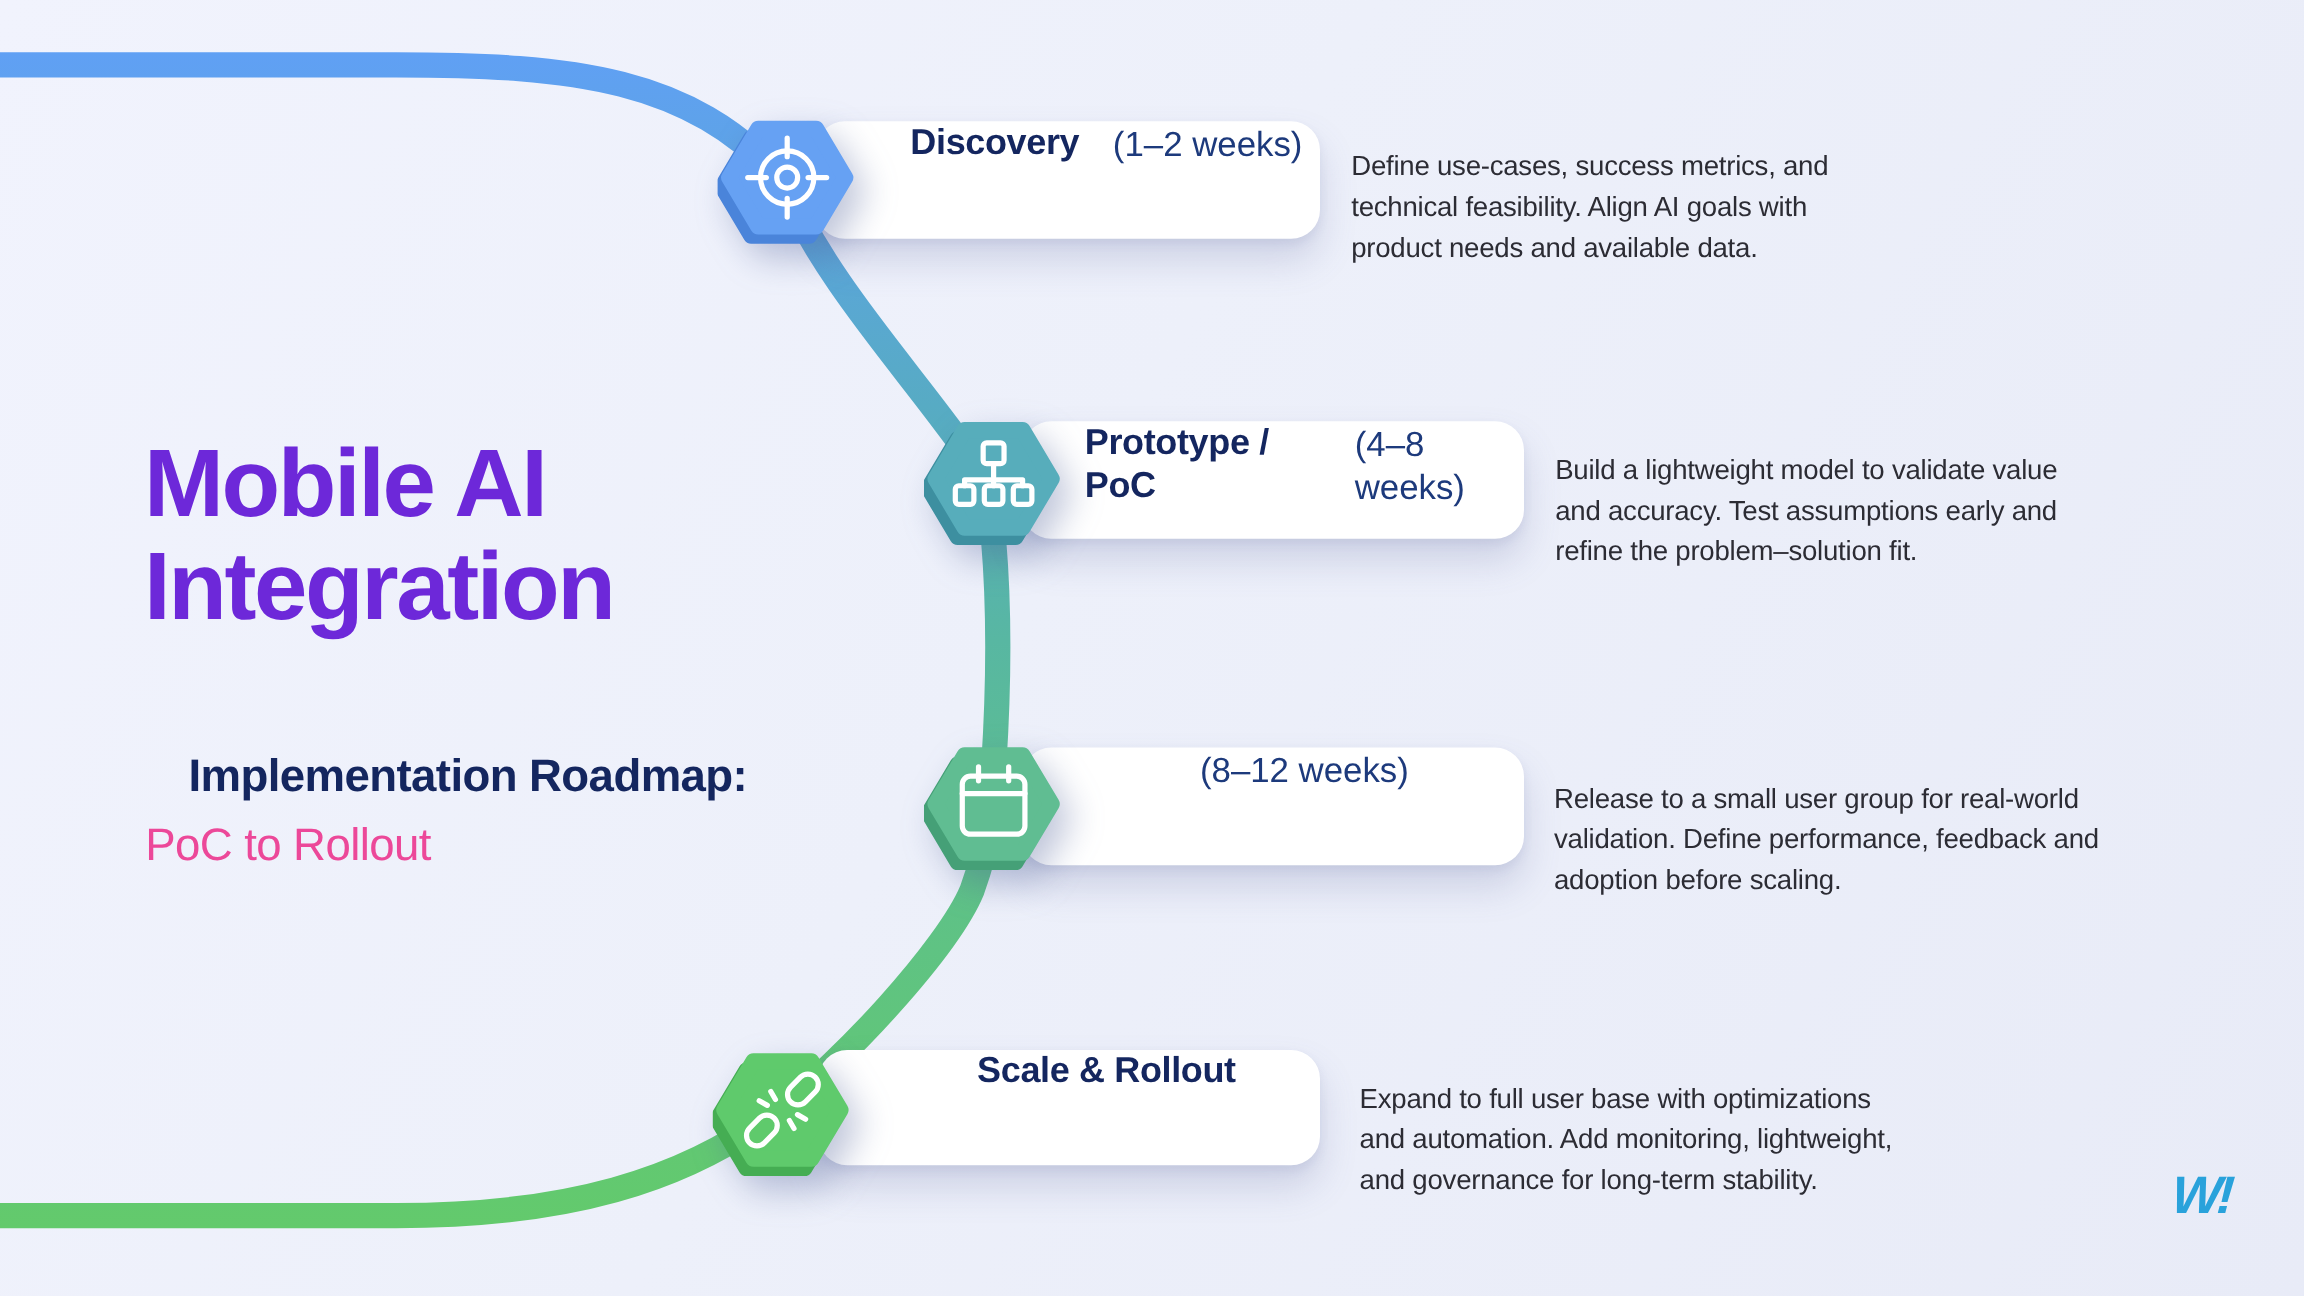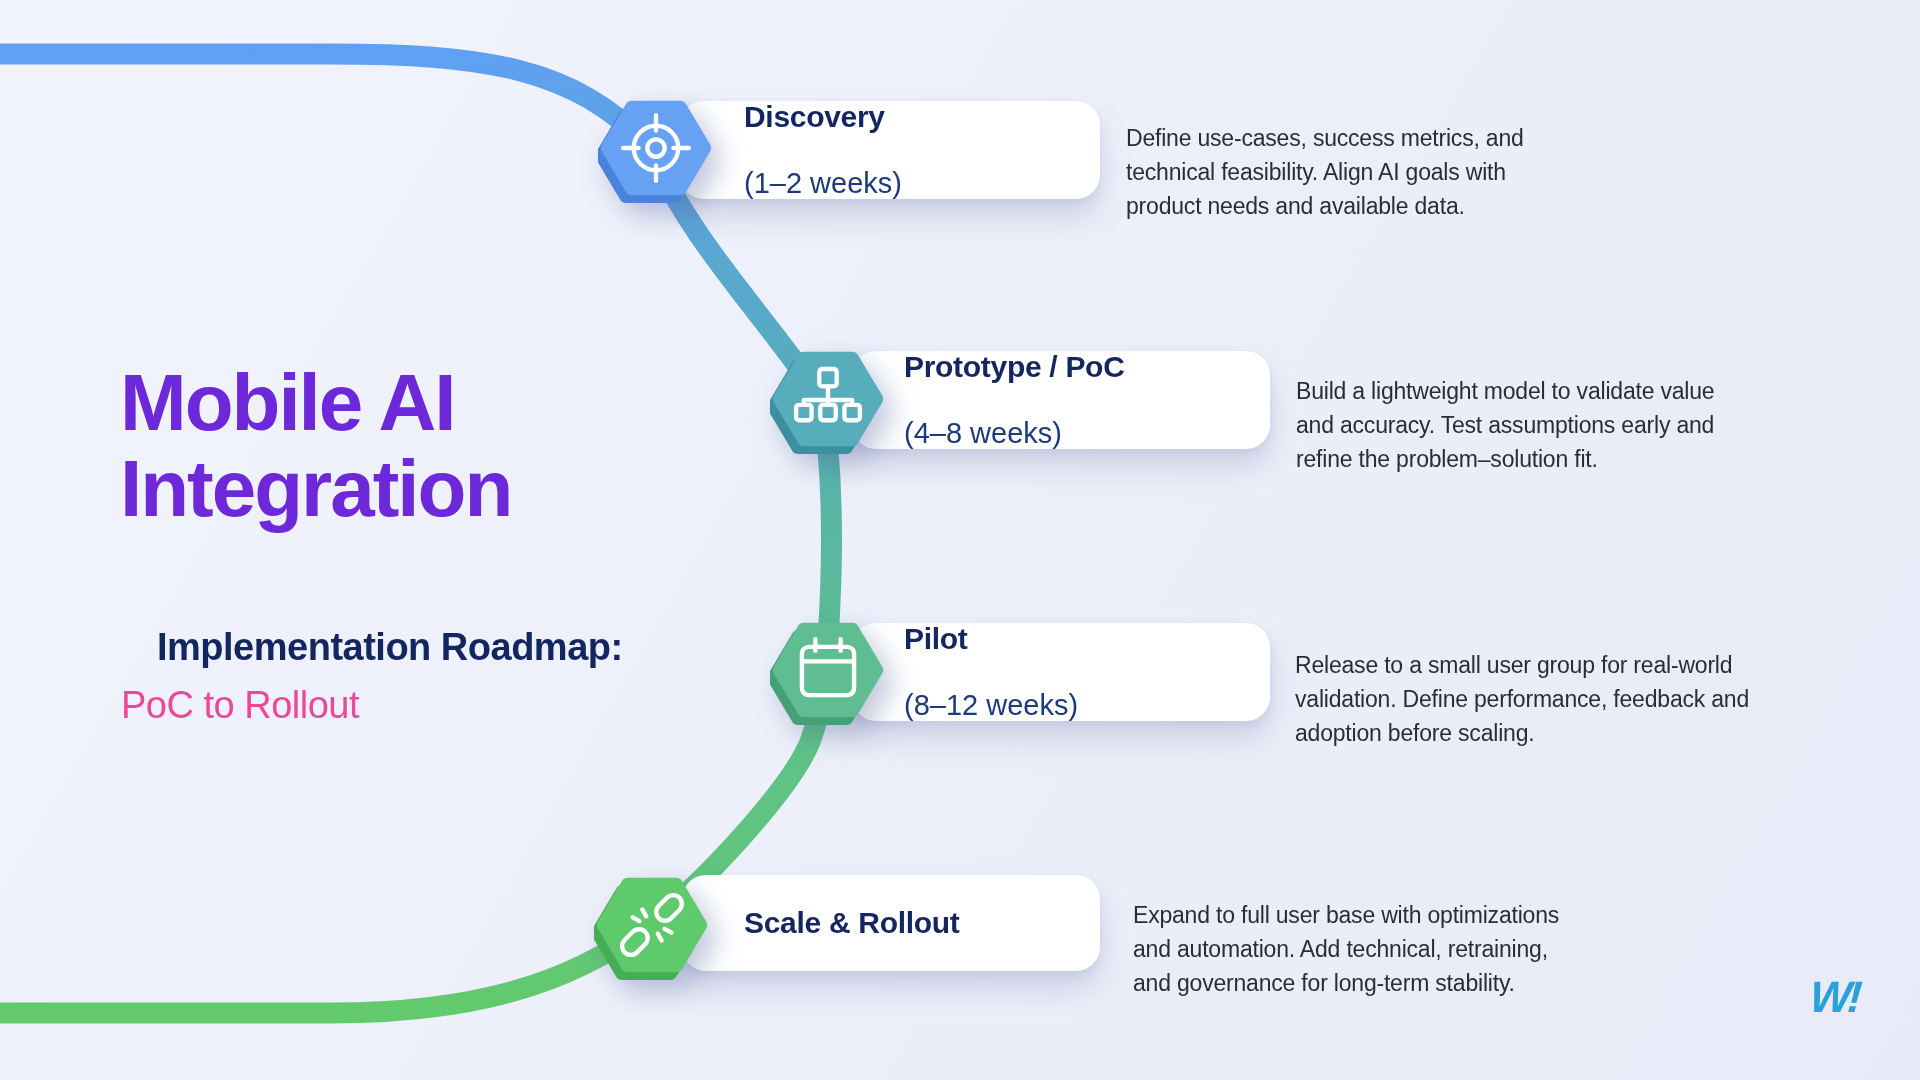--- a/index.html
+++ b/index.html
@@ -18,21 +18,21 @@
     position:absolute;left:121px;top:626px;
     font-size:38px;font-weight:700;color:#14265f;letter-spacing:-0.5px;margin-left:36px;
   }
   .subtitle-secondary{
     position:absolute;left:121px;top:684px;
     font-size:38px;font-weight:400;color:#ec4899;letter-spacing:-0.5px;
   }
   .stage-card{
     position:absolute;z-index:3;background:#ffffff;border-radius:24px;
     box-shadow:0 18px 30px rgba(96,106,158,0.22),0 4px 8px rgba(96,106,158,0.10);
-    display:flex;flex-direction:column;justify-content:center;box-sizing:border-box;gap:28px;
+    display:flex;flex-direction:row;justify-content:center;box-sizing:border-box;gap:28px;
   }
   .card-title{font-size:30px;font-weight:800;color:#14265f;letter-spacing:-0.3px;line-height:1.2;}
   .card-weeks{font-size:29px;font-weight:400;color:#1d3a7c;line-height:1.25;margin-top:2px;}
   .card-weeks:empty{display:none;}
   .hexagon{
     position:absolute;z-index:4;
     filter:drop-shadow(10px 12px 14px rgba(75,92,150,0.35));
   }
   .desc{
     position:absolute;z-index:2;
@@ -116,21 +116,20 @@
     <rect x="27" y="66" width="16" height="16" rx="3"></rect>
     <rect x="52" y="66" width="16" height="16" rx="3"></rect>
     <rect x="77" y="66" width="16" height="16" rx="3"></rect>
   </g>
 </svg>
 <div class="desc" style="left:1296px;top:352px;">Build a lightweight model to validate value
 and accuracy. Test assumptions early and
 refine the problem–solution fit.</div>
 
 <div class="stage-card" style="left:852px;top:623px;width:418px;height:98px;padding-left:52px;">
-  <div class="card-title">Pilot</div>
   <div class="card-weeks">(8–12 weeks)</div>
 </div>
 <svg class="hexagon" style="left:770px;top:612px;" width="116" height="116" viewBox="0 0 120 120">
   <g transform="translate(-6,8)" color="#45a077">
     <polygon points="10,60 35,18 85,18 110,60 85,102 35,102" fill="currentColor" stroke="currentColor" stroke-width="14" stroke-linejoin="round"></polygon>
   </g>
   <g color="#60bd92">
     <polygon points="10,60 35,18 85,18 110,60 85,102 35,102" fill="currentColor" stroke="currentColor" stroke-width="14" stroke-linejoin="round"></polygon>
   </g>
   <g stroke="#ffffff" fill="none" stroke-width="4.5" stroke-linecap="round" stroke-linejoin="round">
@@ -160,16 +159,16 @@
       <rect x="51" y="20" width="18" height="30" rx="9"></rect>
       <rect x="51" y="70" width="18" height="30" rx="9"></rect>
     </g>
     <line x1="50" y1="44" x2="54" y2="51"></line>
     <line x1="40" y1="52" x2="47" y2="56"></line>
     <line x1="73" y1="64" x2="80" y2="68"></line>
     <line x1="66" y1="69" x2="70" y2="76"></line>
   </g>
 </svg>
 <div class="desc" style="left:1133px;top:876px;">Expand to full user base with optimizations
-and automation. Add technical, retraining,
+and automation. Add monitoring, lightweight,
 and governance for long-term stability.</div>
 
 <div class="brand-logo">W!</div>
 
 </body></html>

